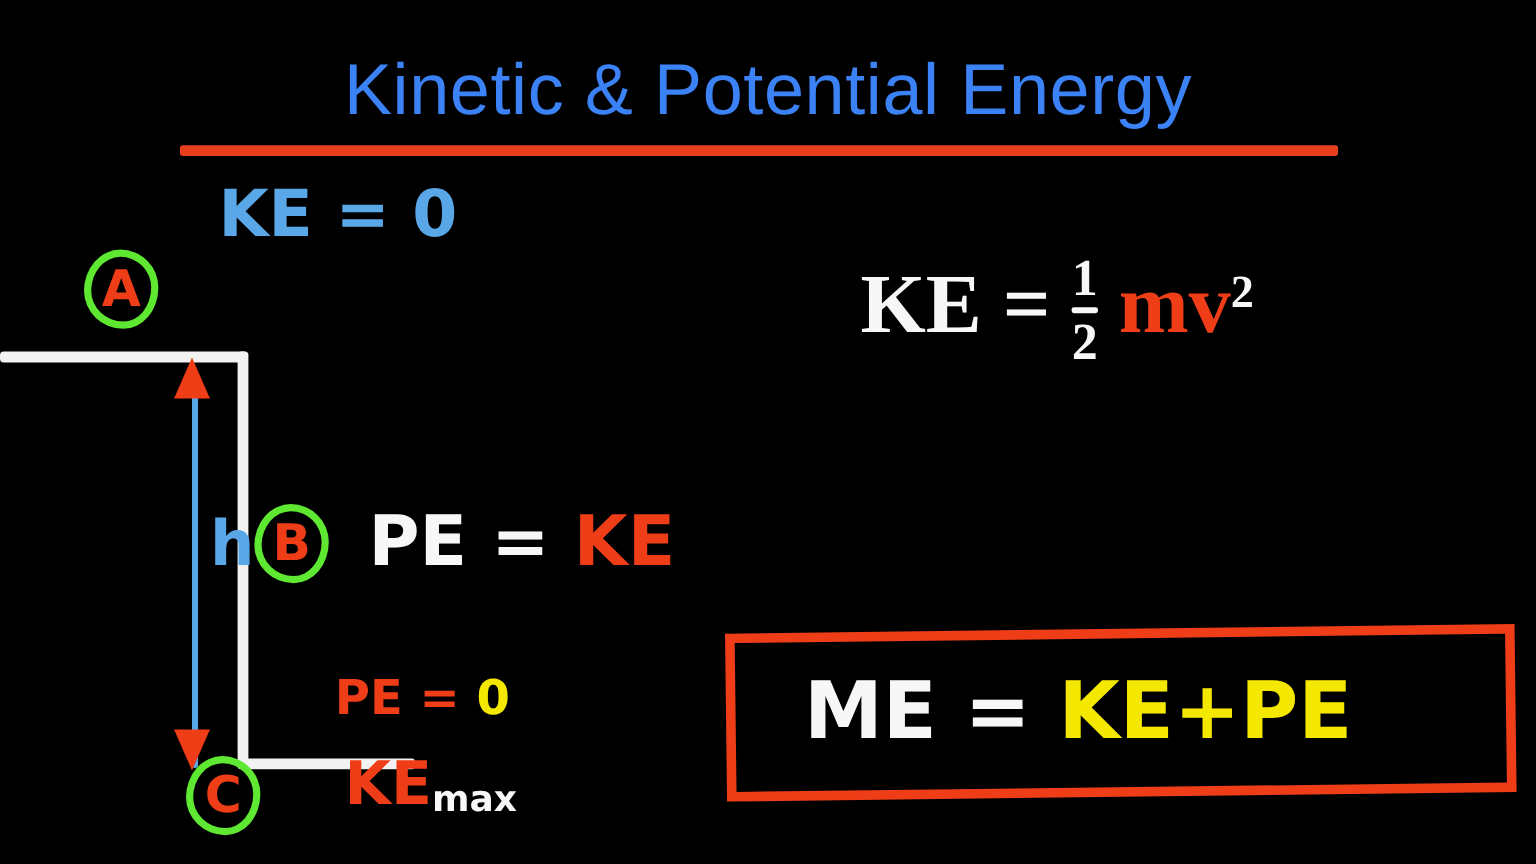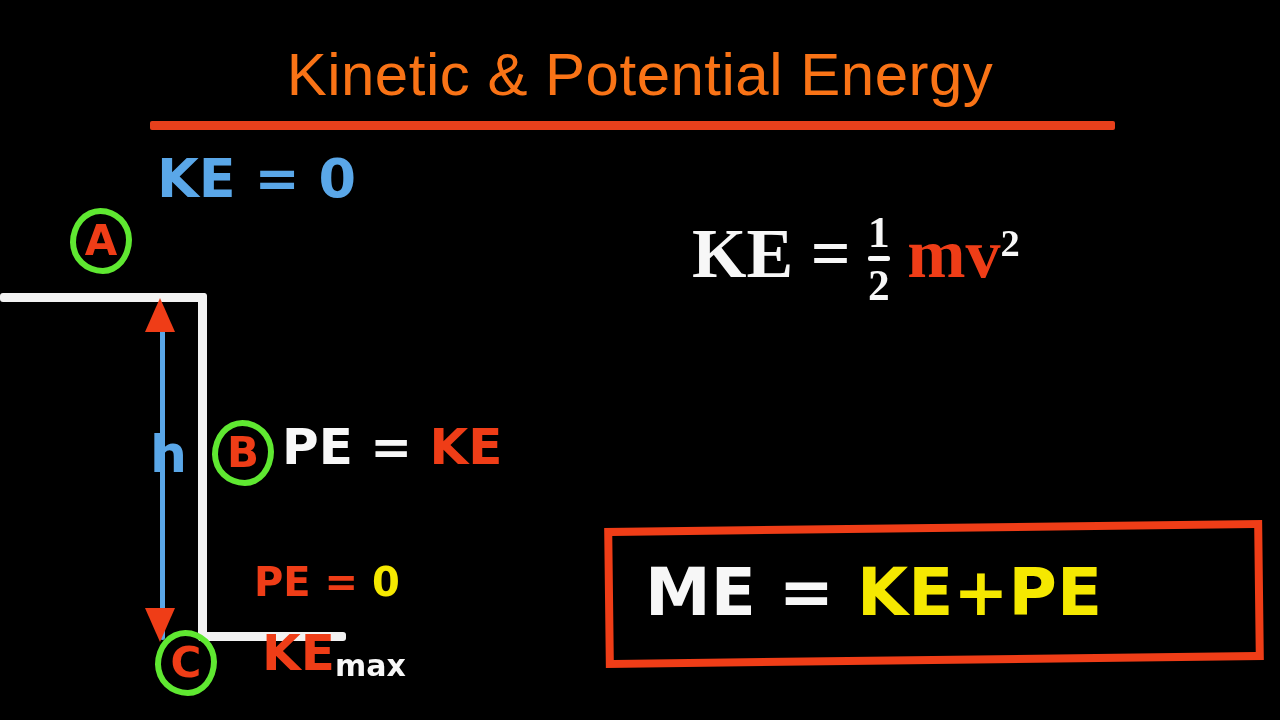--- a/index.html
+++ b/index.html
@@ -16,21 +16,21 @@
     font-family: "DejaVu Sans", sans-serif;
   }
 
   
   #title {
     position: absolute;
     left: 0;
     top: 40px;
     width: 1280px;
     text-align: center;
-    color: #f97316;
+    color: #3b82f6;
     font-family: "Liberation Sans", sans-serif;
     font-size: 60px;
     font-weight: 400;
     letter-spacing: 0.5px;
     white-space: nowrap;
   }
   #title-rule {
     position: absolute;
     left: 150px;
     top: 121px;
@@ -40,20 +40,21 @@
     border-radius: 2px;
   }
 
   
   .hand {
     position: absolute;
     font-family: "DejaVu Sans", sans-serif;
     font-weight: 600;
     white-space: nowrap;
     line-height: 1;
+    margin-left: 25px;
   }
   .ink-white  { color: #f7f7f7; }
   .ink-red    { color: #ef3d17; }
   .ink-blue   { color: #5aa7e8; }
   .ink-yellow { color: #f5e800; }
 
   .sub {
     font-size: 0.60em;
     vertical-align: baseline;
     position: relative;
@@ -193,21 +194,21 @@
   </div>
 
   <div class="hand ink-blue" style="left:157px; top:152px; font-size:54px;">KE = 0</div>
 
 
   <div class="point-badge" style="left:212px; top:420px;">
     <span class="ring"></span>
     <span class="letter">B</span>
   </div>
 
-  <div class="hand" style="left:282px; top:422px; font-size:50px;">
+  <div class="hand" style="left:282px; top:422px; font-size:58px;">
     <span class="ink-white">PE</span>
     <span class="ink-white">=</span>
     <span class="ink-red">KE</span>
   </div>
 
   <div class="point-badge" style="left:155px; top:630px;">
     <span class="ring"></span>
     <span class="letter">C</span>
   </div>
 

